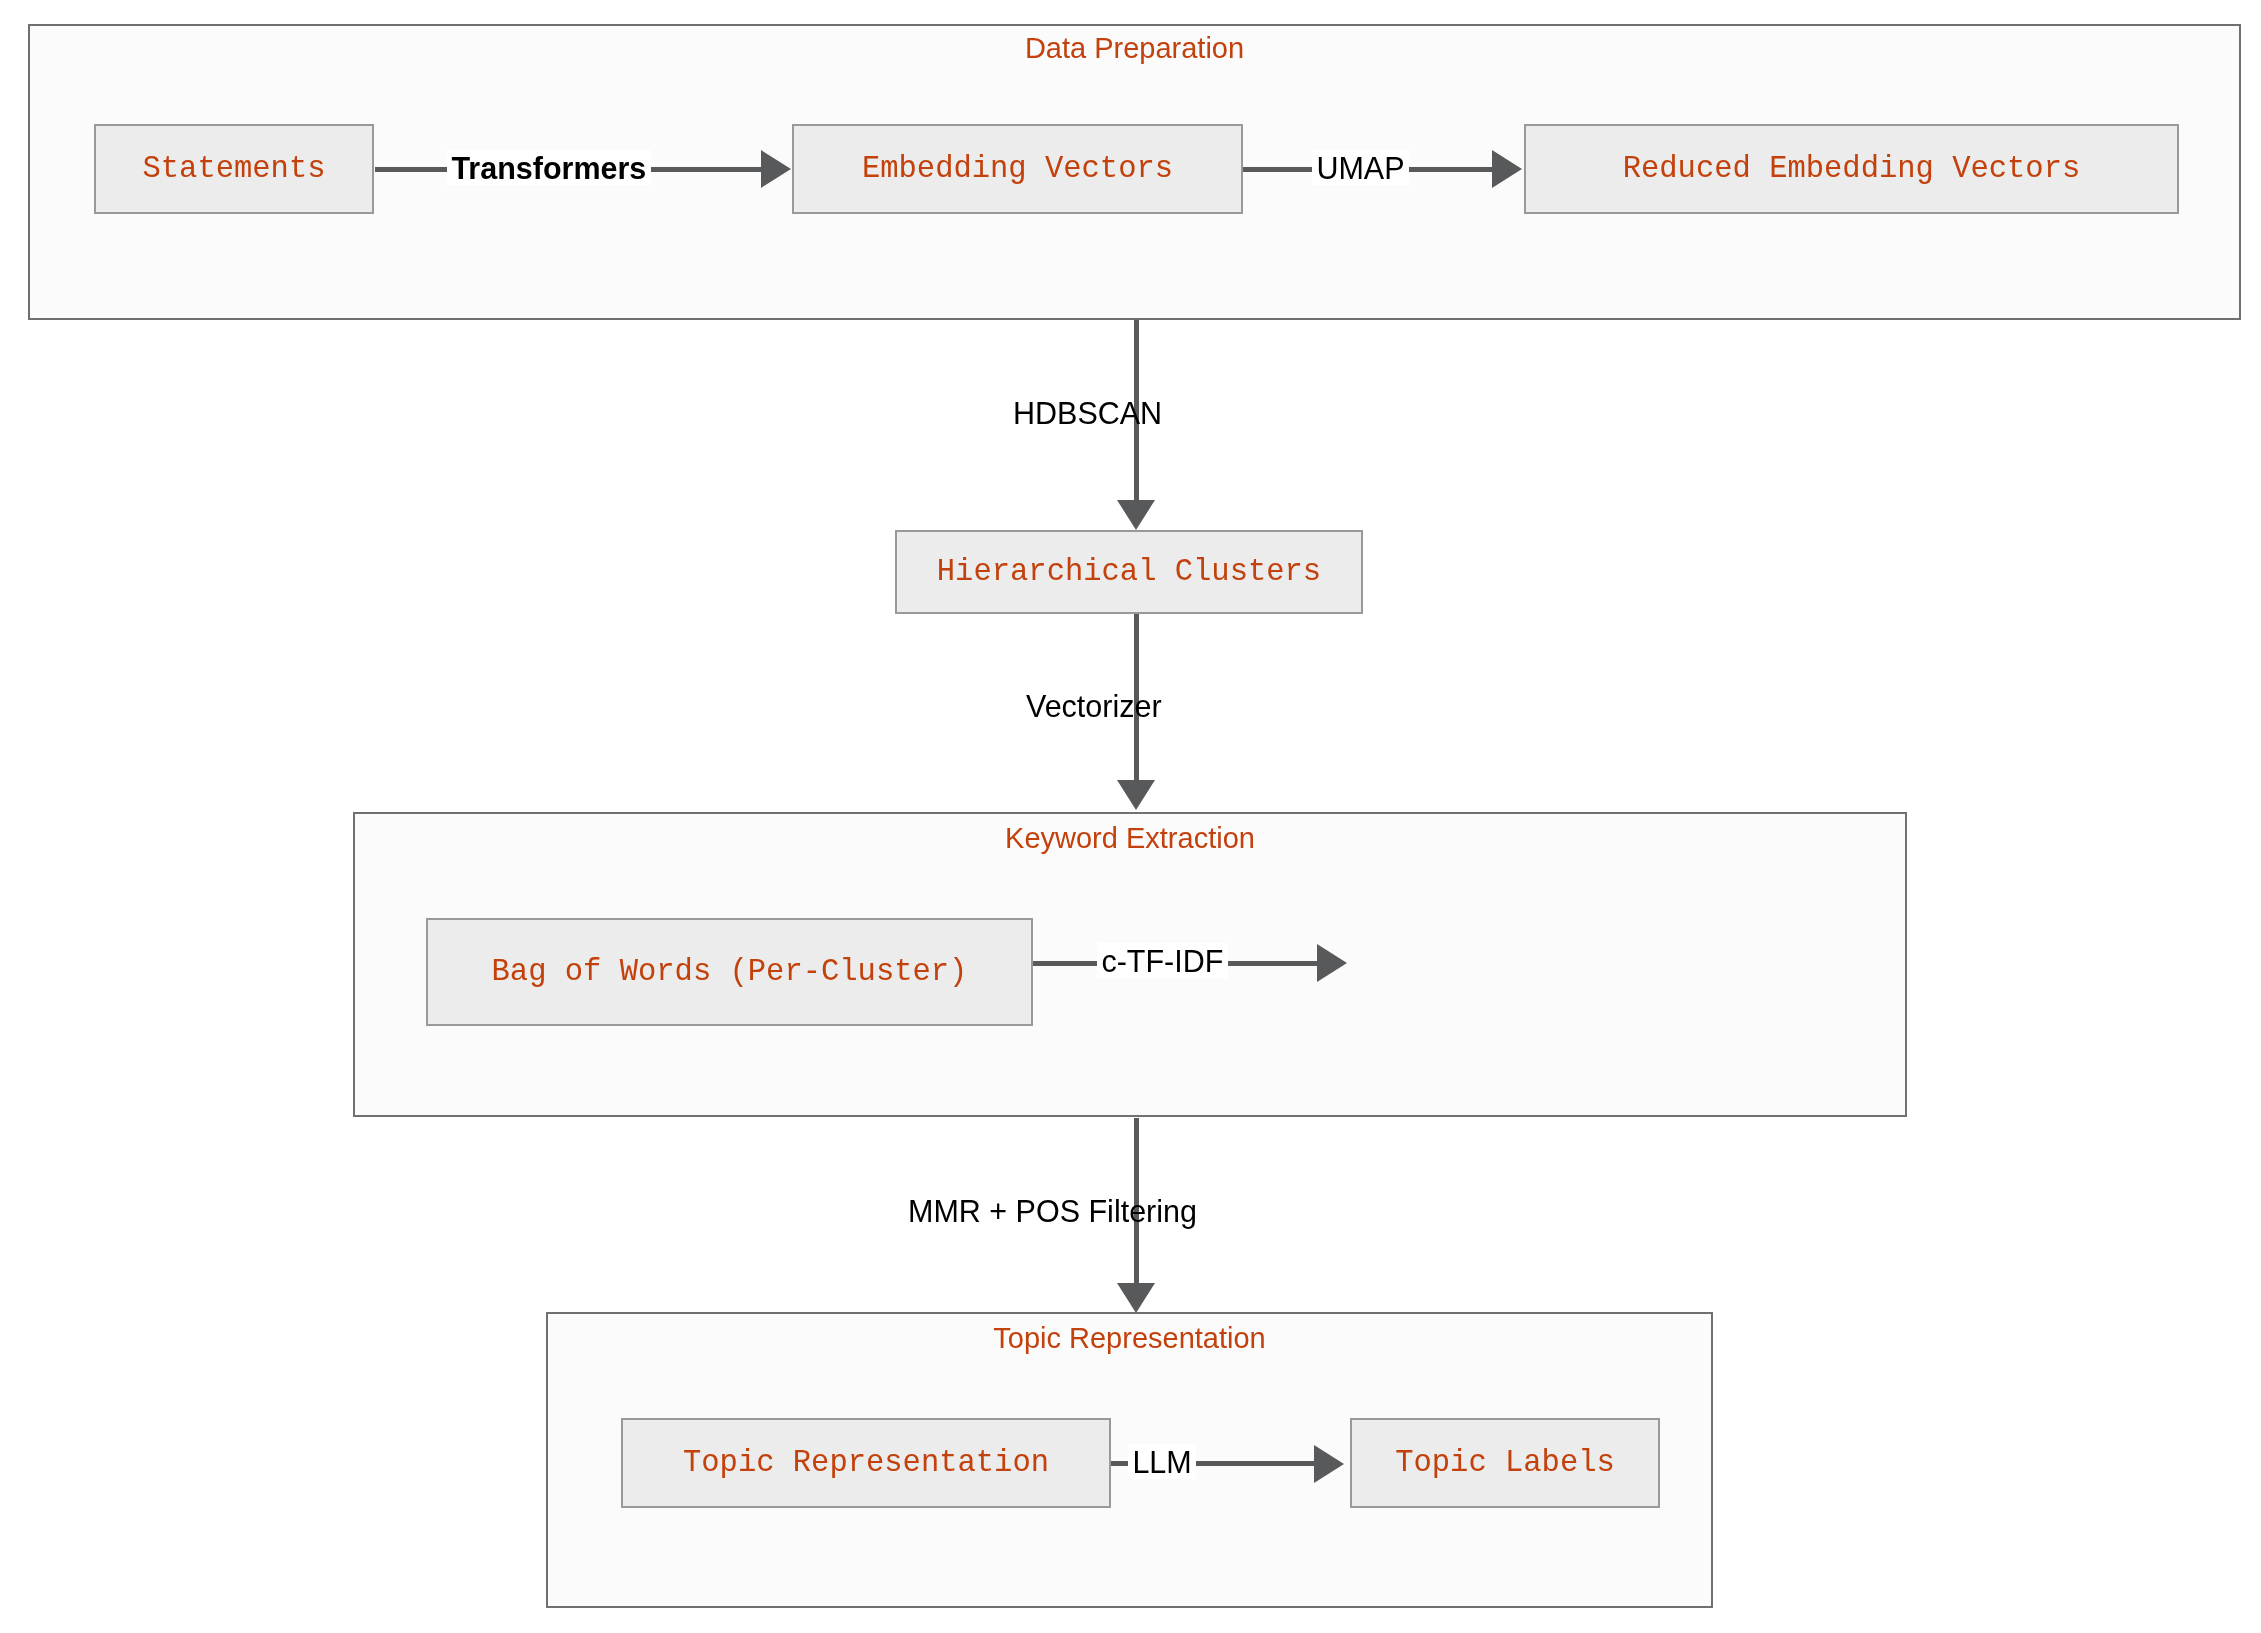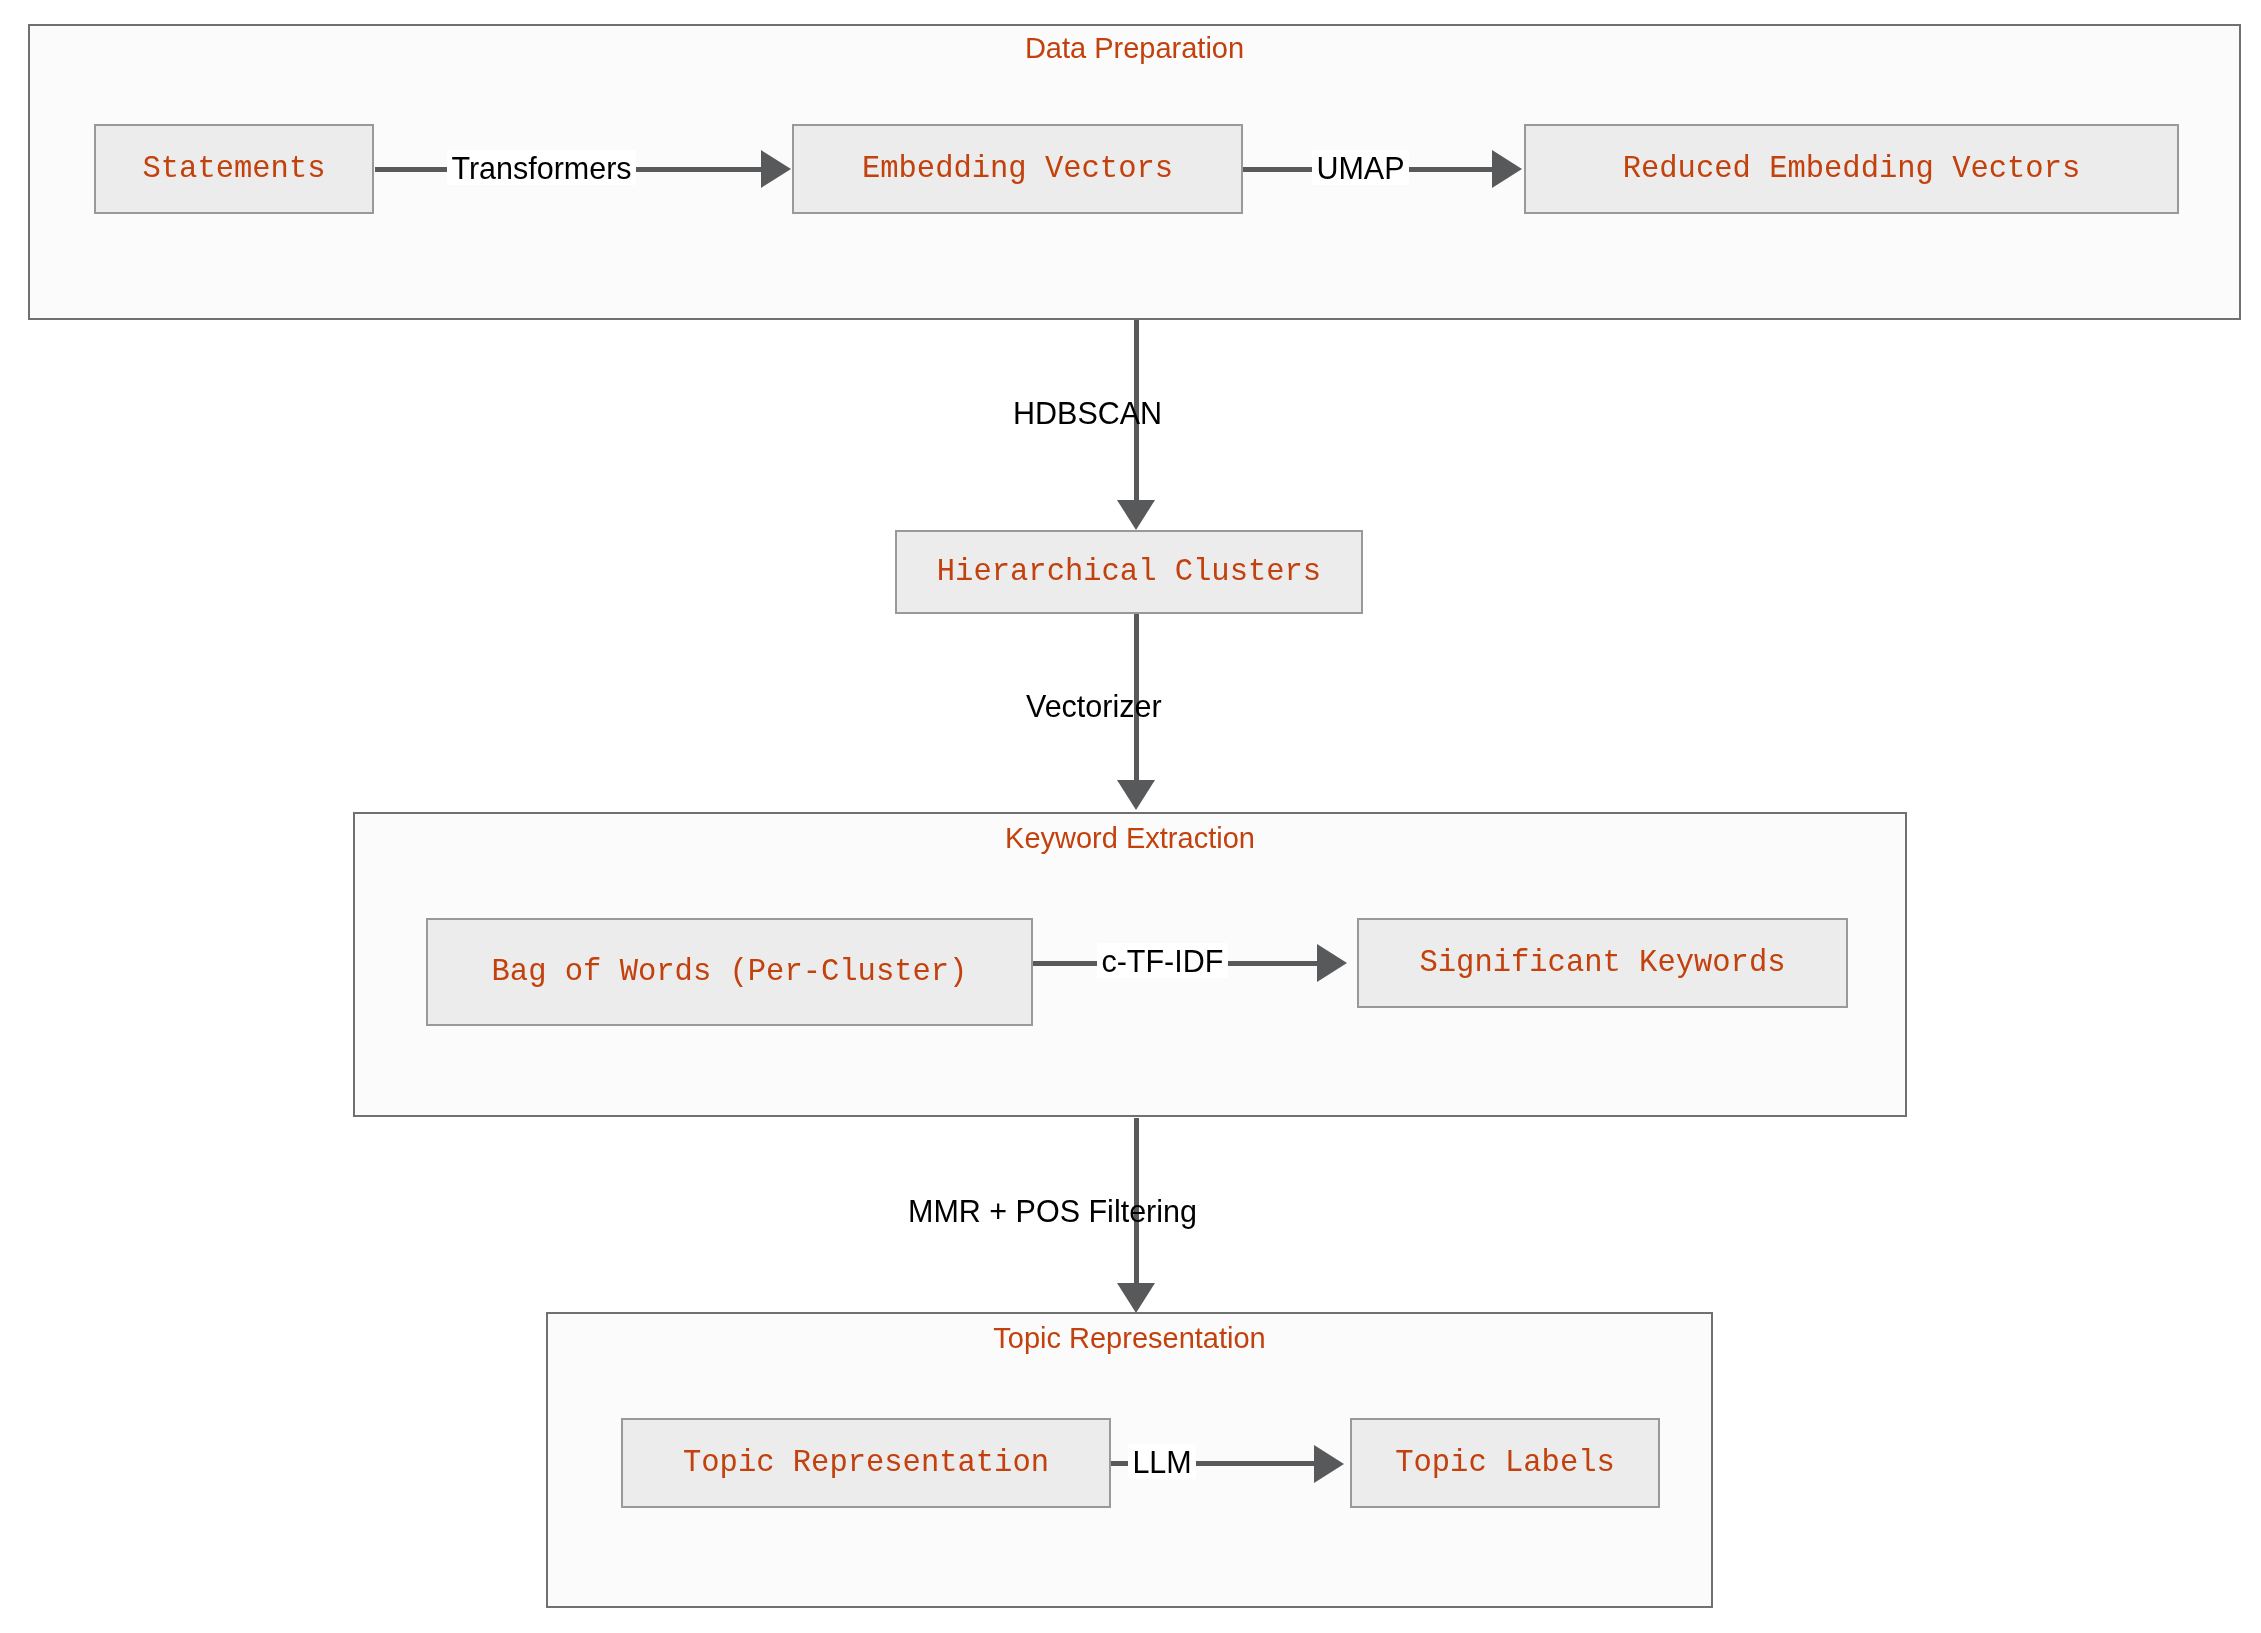--- a/index.html
+++ b/index.html
@@ -86,21 +86,21 @@
 
 <div id="canvas">
 
   <div class="cluster" style="left:28px;top:24px;width:2213px;height:296px;"></div>
   <div class="cluster-title" style="left:28px;top:33px;width:2213px;">Data Preparation</div>
 
   <div class="node" style="left:94px;top:124px;width:280px;height:90px;">Statements</div>
 
   <div class="edge-h" style="left:375px;top:167px;width:388px;"></div>
   <div class="arrow-r" style="left:761px;top:150px;"></div>
-  <div class="edge-label" style="left:447px;top:150px;">Transformers</div>
+  <div class="edge-label" style="left:447px;top:150px;font-weight:bold;">Transformers</div>
 
   <div class="node" style="left:792px;top:124px;width:451px;height:90px;">Embedding Vectors</div>
 
   <div class="edge-h" style="left:1243px;top:167px;width:251px;"></div>
   <div class="arrow-r" style="left:1492px;top:150px;"></div>
   <div class="edge-label" style="left:1312px;top:150px;">UMAP</div>
 
   <div class="node" style="left:1524px;top:124px;width:655px;height:90px;">Reduced Embedding Vectors</div>
 
   <div class="edge-v" style="left:1134px;top:320px;width:5.1px;height:182px;"></div>
@@ -115,21 +115,20 @@
 
   <div class="cluster" style="left:353px;top:812px;width:1554px;height:305px;"></div>
   <div class="cluster-title" style="left:353px;top:823px;width:1554px;">Keyword Extraction</div>
 
   <div class="node" style="left:426px;top:918px;width:607px;height:108px;">Bag of Words (Per-Cluster)</div>
 
   <div class="edge-h" style="left:1033px;top:961px;width:295px;"></div>
   <div class="arrow-r" style="left:1317px;top:944px;"></div>
   <div class="edge-label" style="left:1097px;top:943px;">c-TF-IDF</div>
 
-  <div class="node" style="left:1357px;top:918px;width:491px;height:90px;">Significant Keywords</div>
 
   <div class="edge-v" style="left:1134px;top:1118px;width:5.1px;height:167px;"></div>
   <div class="arrow-d" style="left:1117px;top:1283px;"></div>
   <div class="edge-label bare" style="left:908px;top:1195px;">MMR + POS Filtering</div>
 
   <div class="cluster" style="left:546px;top:1312px;width:1167px;height:296px;"></div>
   <div class="cluster-title" style="left:546px;top:1323px;width:1167px;">Topic Representation</div>
 
   <div class="node" style="left:621px;top:1418px;width:490px;height:90px;">Topic Representation</div>
 

